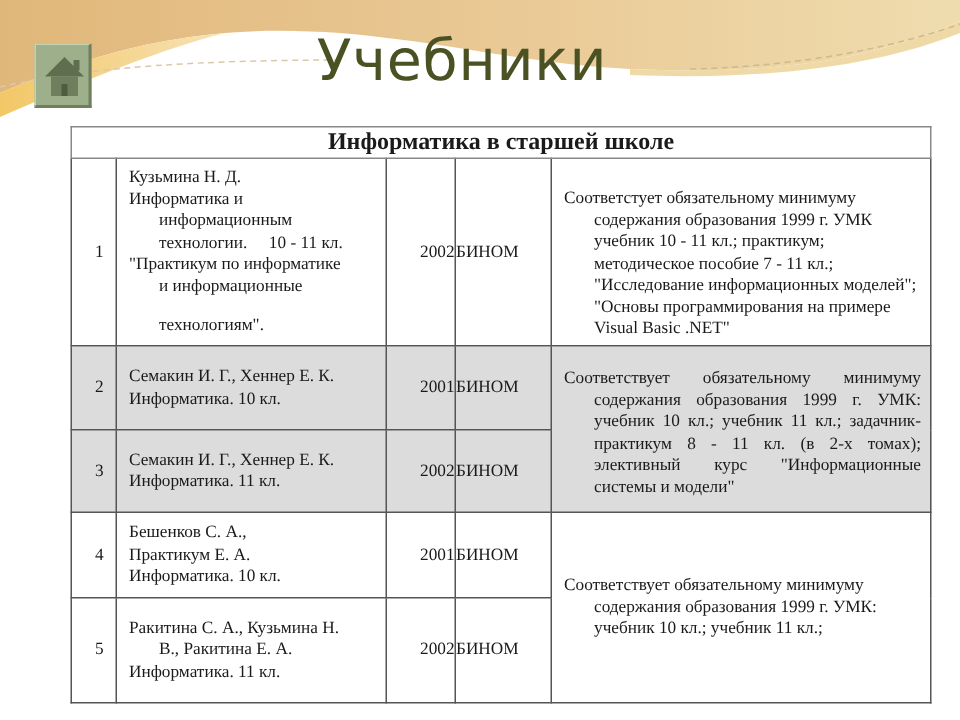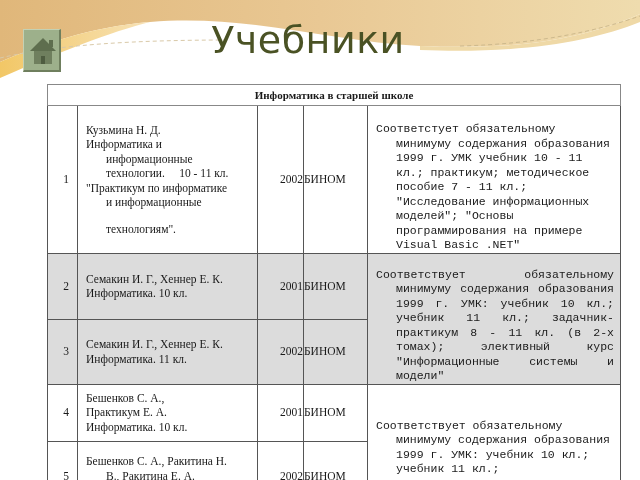--- a/index.html
+++ b/index.html
@@ -3,27 +3,27 @@
 <meta charset="utf-8">
 <style>
   html, body { margin:0; padding:0; }
   body { width:640px; height:480px; position:relative; overflow:hidden; background:#ffffff; font-family:"Liberation Serif", serif; }
   .bg { position:absolute; left:0; top:0; width:640px; height:480px; }
   .title { position:absolute; left:0; width:616px; top:18px; text-align:center; font-family:"DejaVu Sans", sans-serif; font-size:38px; color:#4a5224; letter-spacing:0.5px; }
   .home-btn { position:absolute; left:23px; top:29px; width:38px; height:43px; background:#9db08b; border-right:2px solid #6f7f5e; border-bottom:2px solid #6f7f5e; border-top:1px solid #c3d1b4; border-left:1px solid #c3d1b4; box-sizing:border-box; cursor:pointer; }
   .home-btn svg { position:absolute; left:5px; top:6px; }
   table.main { position:absolute; left:47px; top:84px; width:574px; border-collapse:collapse; font-size:11.5px; color:#1a1a1a; line-height:14.5px; }
   table.main td, table.main th { border:1px solid #555; padding:0; vertical-align:middle; }
-  table.main th { font-weight:bold; height:20px; text-align:center; font-size:11px; border-color:#888; }
+  table.main th { font-weight:bold; height:20px; text-align:center; font-size:16px; border-color:#888; }
   .c-num { width:30px; text-align:right; padding-right:8px !important; box-sizing:border-box; }
   .c-auth { width:171px; padding-left:8px !important; }
   .c-year { width:45px; text-align:right; }
   .c-pub { width:63px; }
   .c-desc { padding-left:8px !important; padding-right:6px !important; vertical-align:top; }
-  .hang { padding-left:20px; text-indent:-20px;font-family:Liberation Mono, monospace; }
+  .hang { padding-left:20px; text-indent:-20px; }
   .gray td { background:#dcdcdc; }
   .justify { text-align:justify; }
 </style>
 </head>
 <body>
 
 <svg class="bg" width="640" height="480" viewBox="0 0 640 480">
   <defs>
     <linearGradient id="g1" x1="0" y1="0" x2="1" y2="0">
       <stop offset="0" stop-color="#e0b77a"></stop>
@@ -57,21 +57,21 @@
   <tbody>
       <tr>
     <th colspan="5">Информатика в старшей школе</th>
   </tr>
 
   <tr style="height:125px;">
     <td class="c-num">1</td>
     <td class="c-auth">
       <div>Кузьмина Н. Д.</div>
       <div>Информатика и</div>
-      <div style="padding-left:20px">информационные</div>
+      <div style="padding-left:20px">информационным</div>
       <div style="padding-left:20px; white-space:pre">технологии.     10 - 11 кл.</div>
       <div>"Практикум по информатике</div>
       <div style="padding-left:20px">и информационные</div>
       <div style="padding-left:20px; margin-top:12px">технологиям".</div>
     </td>
     <td class="c-year">2002</td>
     <td class="c-pub">БИНОМ</td>
     <td class="c-desc" style="padding-top:8px !important">
       <div class="hang" style="padding-top:8px">Соответстует обязательному минимуму содержания образования 1999 г. УМК учебник 10 - 11 кл.; практикум; методическое пособие 7 - 11 кл.; "Исследование информационных моделей"; "Основы программирования на примере Visual Basic .NET"</div>
     </td>
@@ -110,21 +110,21 @@
     <td class="c-year">2001</td>
     <td class="c-pub">БИНОМ</td>
     <td class="c-desc" rowspan="2" style="vertical-align:middle">
       <div class="hang">Соответствует обязательному минимуму содержания образования 1999 г. УМК: учебник 10 кл.; учебник 11  кл.;</div>
     </td>
   </tr>
 
   <tr style="height:70px;">
     <td class="c-num">5</td>
     <td class="c-auth">
-      <div>Бешенков С. А., Ракитина Н.</div>
+      <div>Ракитина С. А., Кузьмина Н.</div>
       <div style="padding-left:20px">В., Ракитина Е. А.</div>
       <div>Информатика. 11 кл.</div>
     </td>
     <td class="c-year">2002</td>
     <td class="c-pub">БИНОМ</td>
   </tr>
 </tbody>
   </table>
 
 </body></html>

